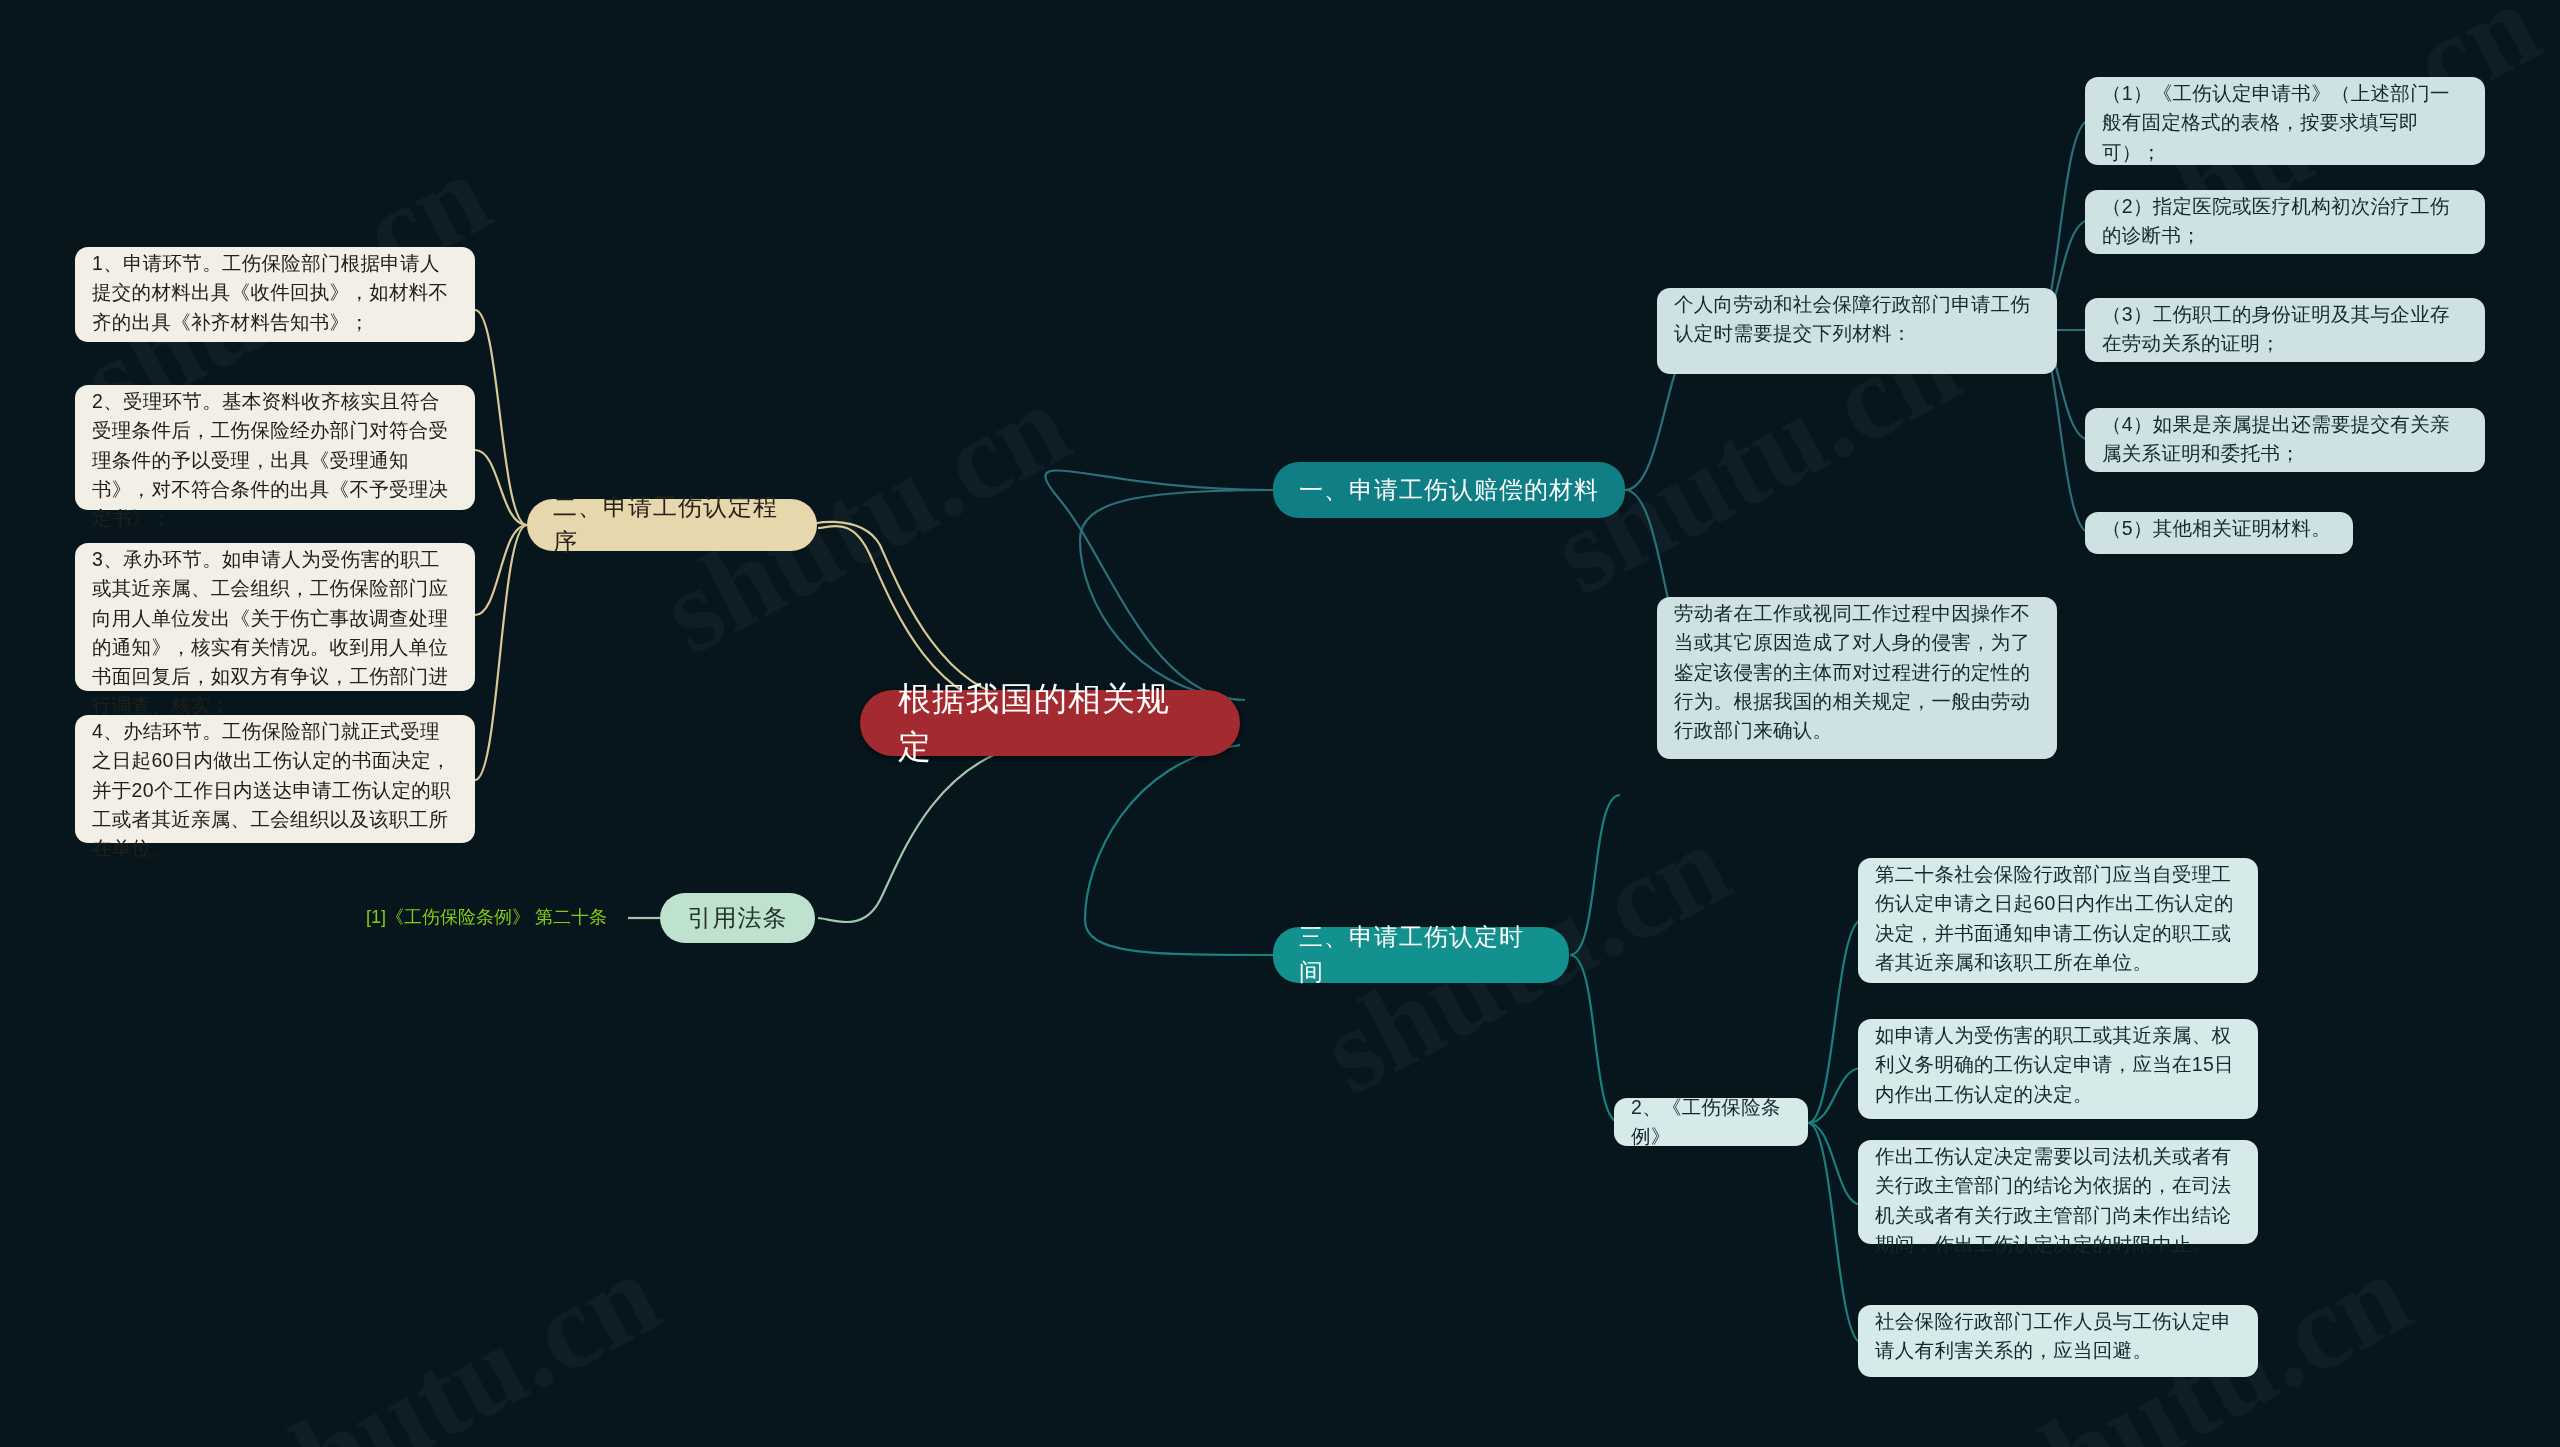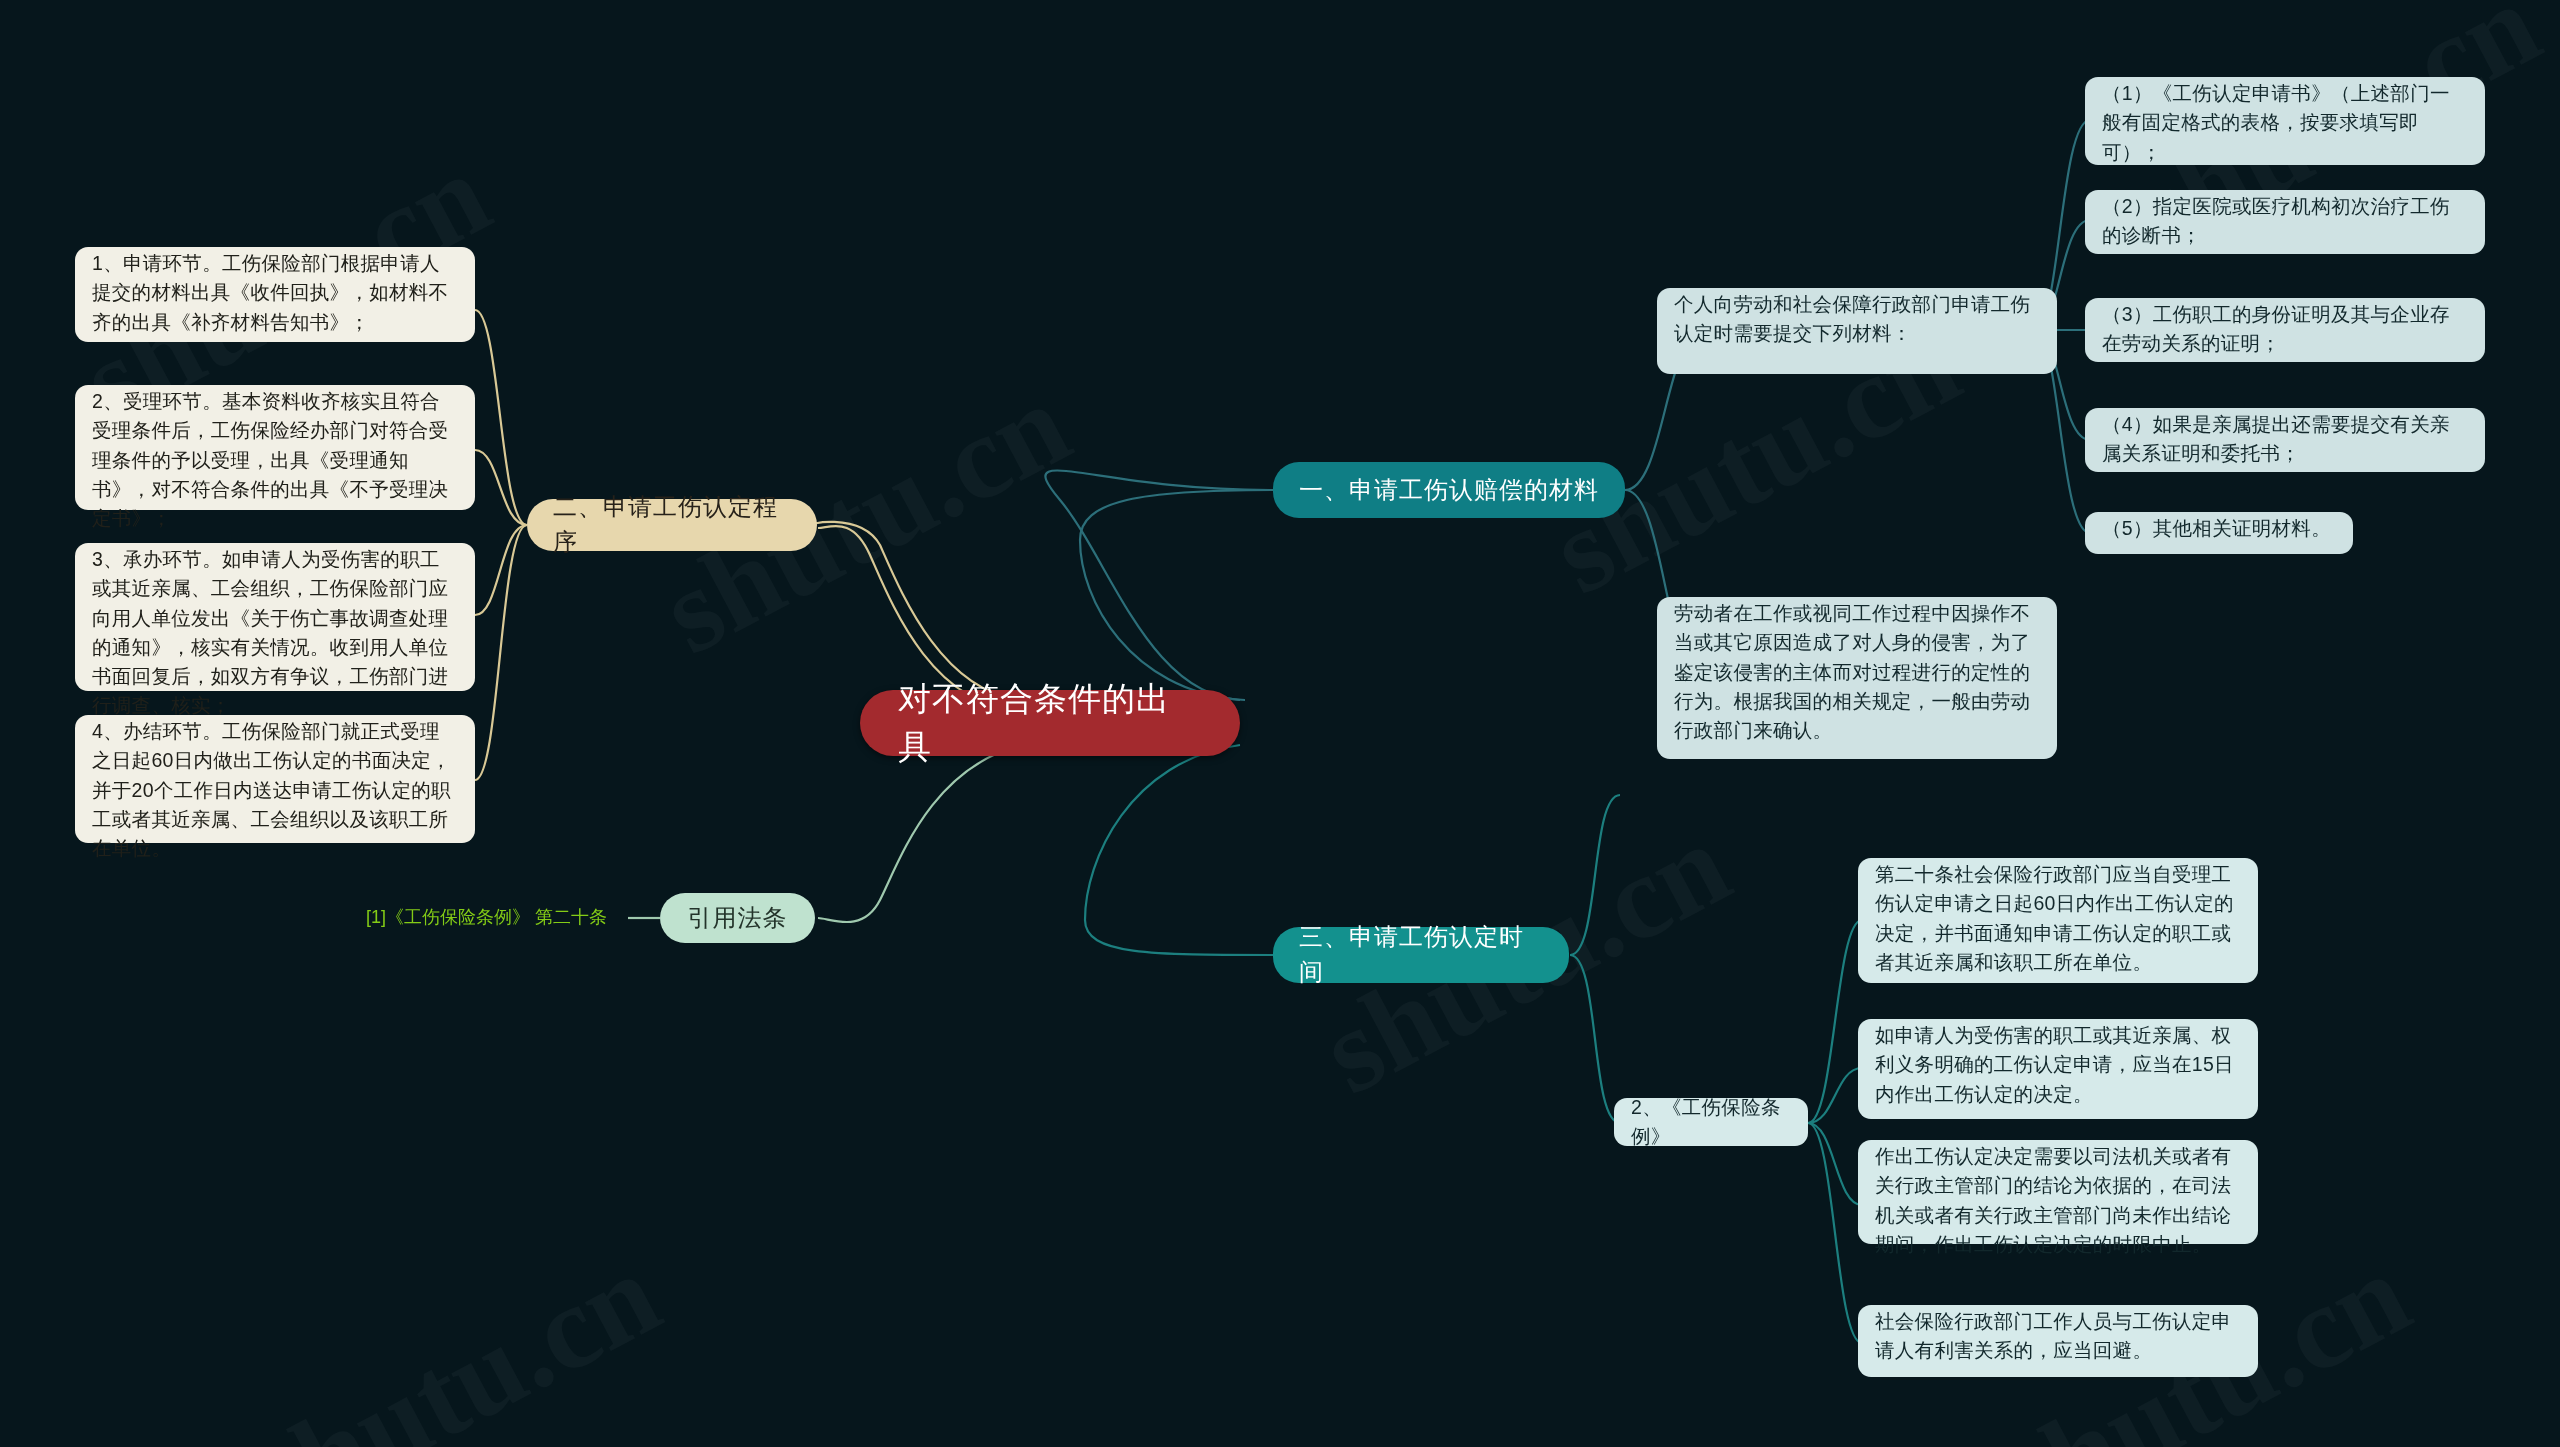--- a/index.html
+++ b/index.html
@@ -136,21 +136,21 @@
 
       <path d="M527,525 C500,525 500,310 475,310" stroke="#d9c996"></path>
       <path d="M527,525 C500,525 500,450 475,450" stroke="#d9c996"></path>
       <path d="M527,525 C500,525 500,615 475,615" stroke="#d9c996"></path>
       <path d="M527,525 C500,525 500,780 475,780" stroke="#d9c996"></path>
 
       <path d="M660,918 C640,918 640,918 628,918" stroke="#9fc9ae"></path>
     </g>
   </svg>
 
-  <div class="node root" style="left:860px; top:690px; width:380px; height:66px;">对不符合条件的出具</div>
+  <div class="node root" style="left:860px; top:690px; width:380px; height:66px;">根据我国的相关规定</div>
 
   <div class="node branch branch-teal" style="left:1273px; top:462px; width:352px; height:56px;">一、申请工伤认赔偿的材料</div>
 
   <div class="node leaf leaf-teal" style="left:1657px; top:597px; width:400px; height:162px;">劳动者在工作或视同工作过程中因操作不当或其它原因造成了对人身的侵害，为了鉴定该侵害的主体而对过程进行的定性的行为。根据我国的相关规定，一般由劳动行政部门来确认。</div>
 
   <div class="node leaf leaf-teal" style="left:1657px; top:288px; width:400px; height:86px;">个人向劳动和社会保障行政部门申请工伤认定时需要提交下列材料：</div>
 
   <div class="node leaf leaf-teal" style="left:2085px; top:77px; width:400px; height:88px;">（1）《工伤认定申请书》（上述部门一般有固定格式的表格，按要求填写即可）；</div>
   <div class="node leaf leaf-teal" style="left:2085px; top:190px; width:400px; height:64px;">（2）指定医院或医疗机构初次治疗工伤的诊断书；</div>
   <div class="node leaf leaf-teal" style="left:2085px; top:298px; width:400px; height:64px;">（3）工伤职工的身份证明及其与企业存在劳动关系的证明；</div>

